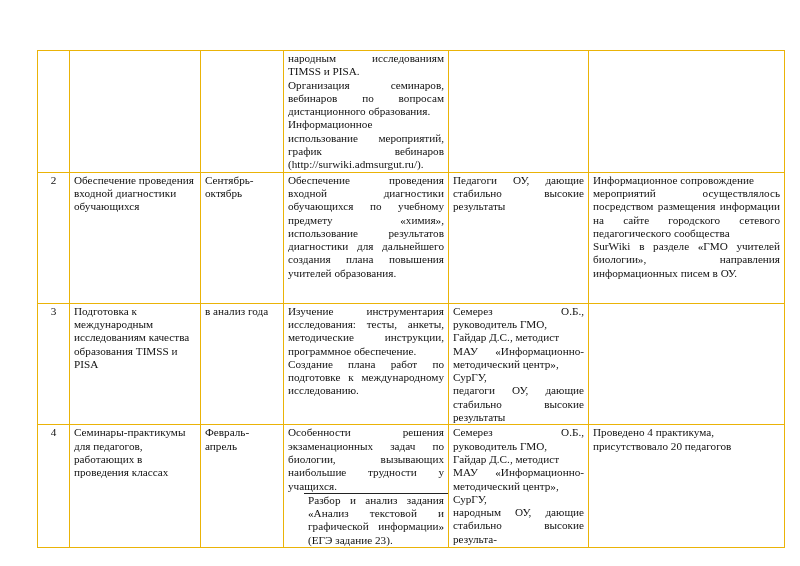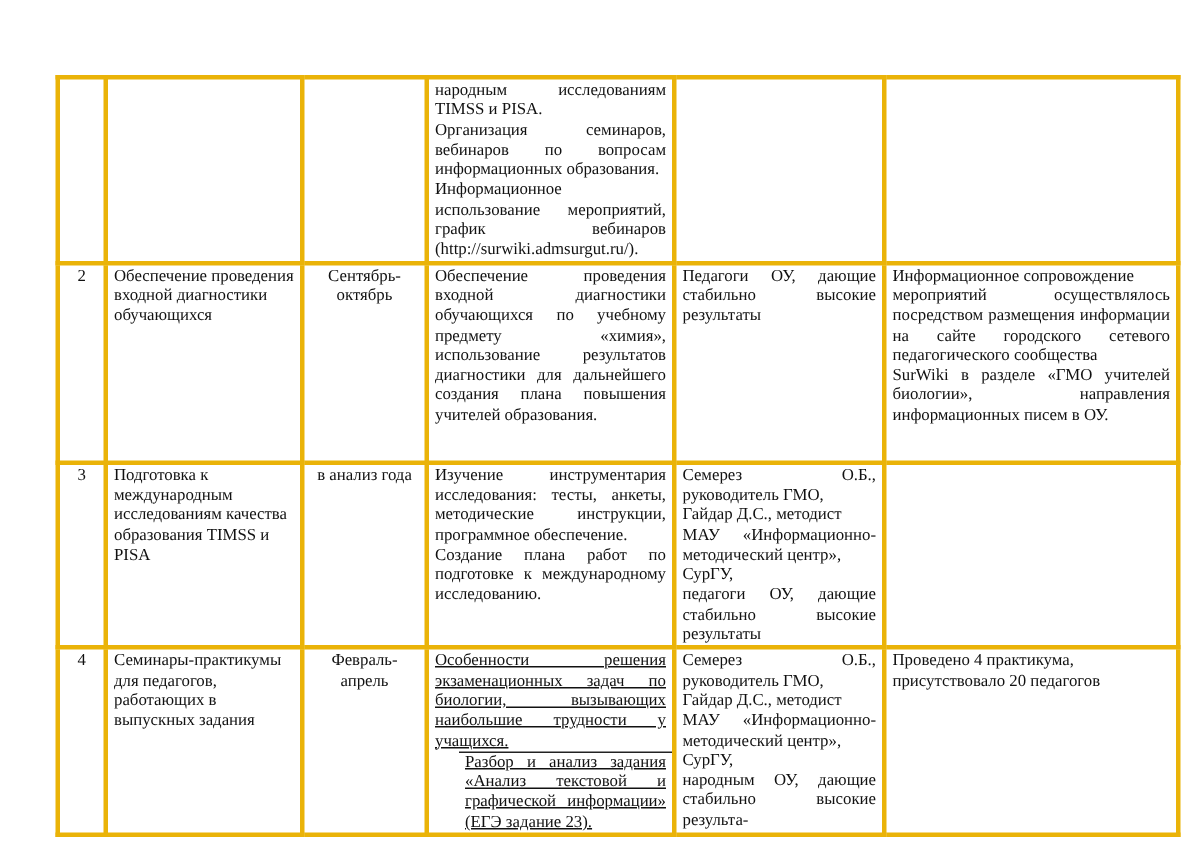--- a/index.html
+++ b/index.html
@@ -1,27 +1,27 @@
 <!DOCTYPE html>
 <html><head>
   <meta charset="utf-8">
   <style>
     html, body { margin: 0; padding: 0; background: #ffffff; }
     body { width: 800px; height: 566px; position: relative; overflow: hidden;
            font-family: "Liberation Serif", "DejaVu Serif", serif; color: #111; }
     table.plan { position: absolute; left: 37px; top: 50px; border-collapse: collapse;
                  table-layout: fixed; width: 747px; font-size: 11.2px; line-height: 13.3px; }
-    table.plan td { border: 3px solid #eab308; vertical-align: top; padding: 1px 4px 0 4px; }
+    table.plan td { border: 1px solid #eab308; vertical-align: top; padding: 1px 4px 0 4px; }
     col.c-num { width: 32px; } col.c-name { width: 131px; } col.c-date { width: 83px; }
     col.c-content { width: 165px; } col.c-resp { width: 140px; } col.c-result { width: 196px; }
     .num { text-align: center; }
-    .date { text-align: center; }
+    .date { }
     .just { text-align: justify; text-align-last: left; }
     .para { display: block; text-align: justify; text-align-last: left; }
-    .sub { margin: 0 -4px; padding: 0 4px; text-decoration: underline; }
+    .sub { margin: 0 -4px; padding: 0 4px; }
     .sub + .sub { border-top: 1px solid #222; margin-left: 16px; }
     tr.r1 td { height: 106px; }
     tr.r2 td { height: 129px; }
     tr.r3 td { height: 118px; }
     tr.r4 td { height: 105px; }
   </style>
 </head>
 <body>
 
 <table class="plan">
@@ -34,21 +34,21 @@
       <col class="c-result">
   </colgroup>
   <tbody>
 
     <tr class="r1">
       <td class="num"></td>
       <td></td>
       <td class="date"></td>
       <td>
         <span class="para">народным исследованиям TIMSS и PISA.</span>
-        <span class="para">Организация семинаров, вебинаров по вопросам информационных образования.</span>
+        <span class="para">Организация семинаров, вебинаров по вопросам дистанционного образования.</span>
         <span class="para">Информационное использование мероприятий, график вебинаров (http://surwiki.admsurgut.ru/).</span>
       </td>
       <td></td>
       <td></td>
     </tr>
 
     <tr class="r2">
       <td class="num">2</td>
       <td>Обеспечение проведения входной диагностики обучающихся</td>
       <td class="date">Сентябрь-октябрь</td>
@@ -76,21 +76,21 @@
         <span class="para">Гайдар Д.С., методист</span>
         <span class="para">МАУ «Информационно-методический центр»,</span>
         <span class="para">СурГУ,</span>
         <span class="para">педагоги ОУ, дающие стабильно высокие результаты</span>
       </td>
       <td></td>
     </tr>
 
     <tr class="r4">
       <td class="num">4</td>
-      <td>Семинары-практикумы для педагогов, работающих в выпускных задания</td>
+      <td>Семинары-практикумы для педагогов, работающих в проведения классах</td>
       <td class="date">Февраль-апрель</td>
       <td>
         <div class="sub para">Особенности решения экзаменационных задач по биологии, вызывающих наибольшие трудности у учащихся.</div>
         <div class="sub para">Разбор и анализ задания «Анализ текстовой и графической информации» (ЕГЭ задание 23).</div>
       </td>
       <td>
         <span class="para">Семерез О.Б., руководитель ГМО,</span>
         <span class="para">Гайдар Д.С., методист</span>
         <span class="para">МАУ «Информационно-методический центр»,</span>
         <span class="para">СурГУ,</span>

